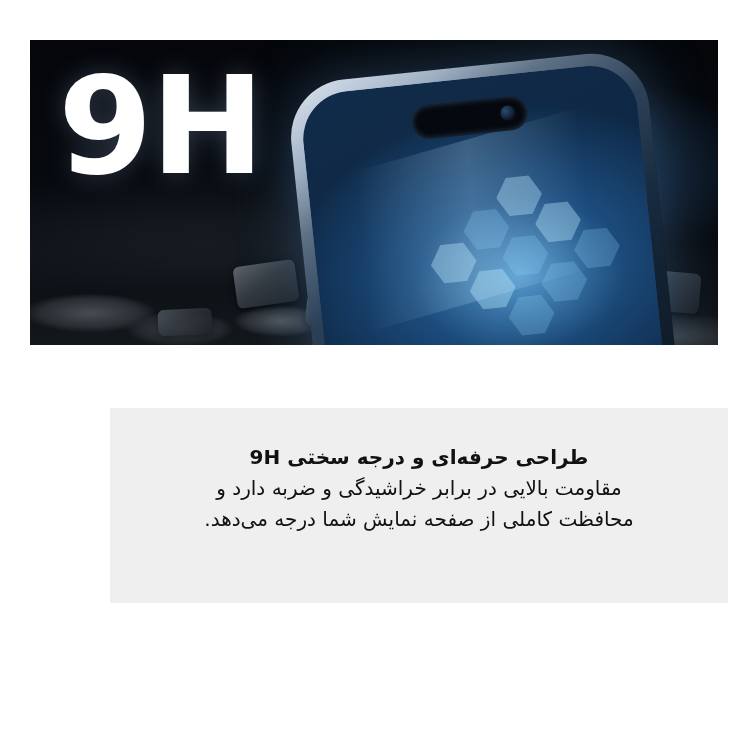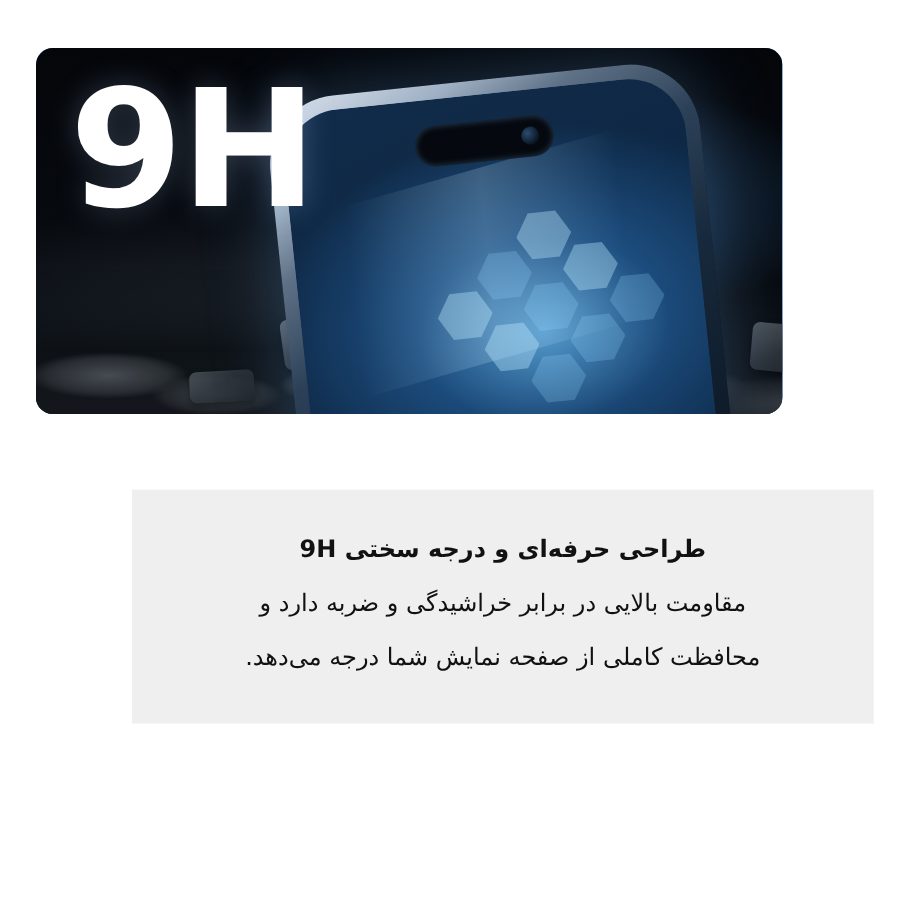--- a/index.html
+++ b/index.html
@@ -18,25 +18,24 @@
     width: 750px;
     height: 750px;
     background: #ffffff;
   }
 
   
   .hero {
     position: absolute;
     left: 30px;
     top: 40px;
-    width: 622px;
+    width: 688px;
     height: 305px;
     overflow: hidden;
     background: #3b82f6;
-    border-radius: 14px;
   }
   .hero-bg {
     position: absolute;
     inset: 0;
     background:
       radial-gradient(ellipse 55% 45% at 72% 42%, rgba(40,90,140,0.55) 0%, rgba(10,20,32,0.0) 70%),
       radial-gradient(ellipse 70% 60% at 25% 85%, rgba(60,70,80,0.55) 0%, rgba(5,8,12,0) 72%),
       linear-gradient(180deg, #04060a 0%, #070a0f 55%, #0b0f14 100%);
   }
   
@@ -154,21 +153,20 @@
     left: 110px;
     top: 408px;
     width: 618px;
     min-height: 195px;
     background: #efefef;
     box-sizing: border-box;
     padding: 34px 34px 30px 34px;
     display: flex;
     flex-direction: column;
     justify-content: flex-start;
-    gap: 14px;
   }
   .caption-line {
     color: #111111;
     font-family: "DejaVu Sans", sans-serif;
     font-size: 20px;
     line-height: 1.55;
     text-align: center;
     direction: rtl;
     white-space: pre-wrap;
   }

